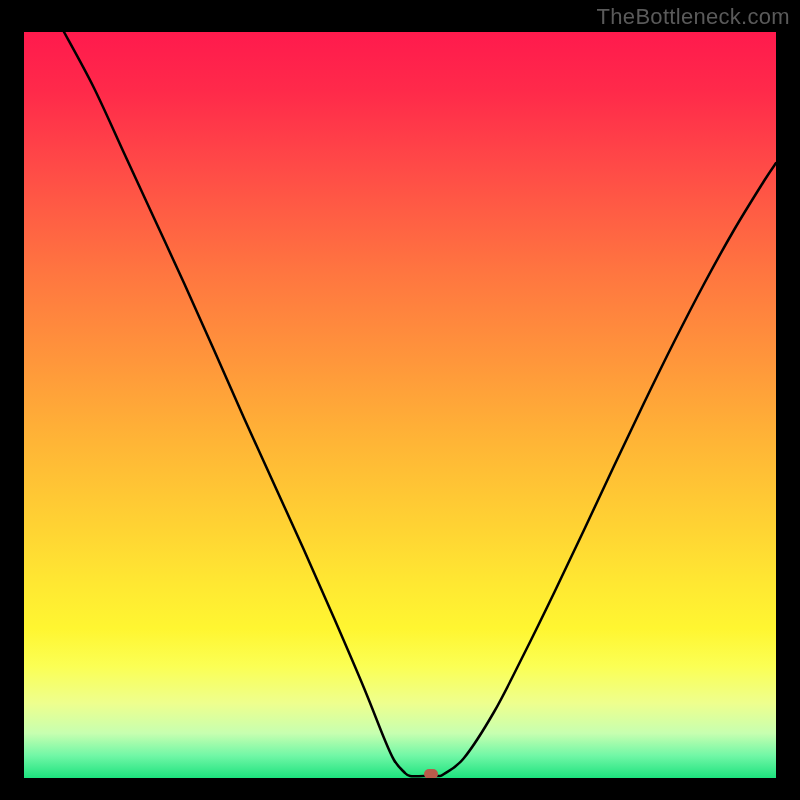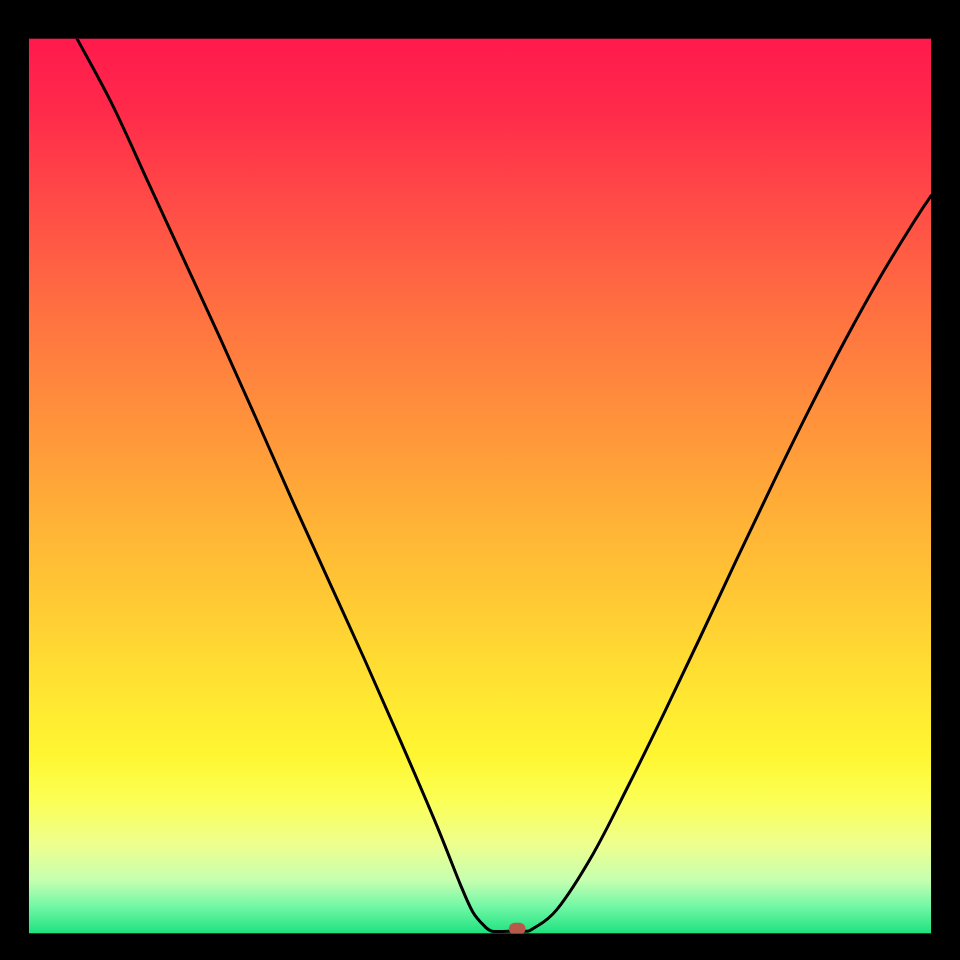--- a/index.html
+++ b/index.html
@@ -68,20 +68,21 @@
     height: 10px;
     background: #b85a4a;
     border-radius: 5px;
     transform: translate(-50%, -50%);
   }
 </style>
 </head>
 <body>
 
 <div class="frame">
+  <div class="watermark">TheBottleneck.com</div>
 
   <div class="plot-area">
     <div class="gradient"></div>
 
     <svg class="curve" viewBox="0 0 752 746" preserveAspectRatio="none">
       <path id="curve-path" d="M 40 0 C 45.0 9.3, 60.0 35.8, 70 56 C 80.0 76.2, 90.0 99.3, 100 121 C 110.0 142.7, 120.0 164.3, 130 186 C 140.0 207.7, 150.0 229.0, 160 251 C 170.0 273.0, 180.0 295.5, 190 318 C 200.0 340.5, 210.0 363.7, 220 386 C 230.0 408.3, 240.0 430.0, 250 452 C 260.0 474.0, 270.0 495.7, 280 518 C 290.0 540.3, 300.0 563.0, 310 586 C 320.0 609.0, 331.7 636.0, 340 656 C 348.3 676.0, 355.0 694.0, 360 706 C 365.0 718.0, 366.7 722.3, 370 728 C 373.3 733.7, 377.3 737.3, 380 740 C 382.7 742.7, 382.7 743.3, 386 744 C 389.3 744.7, 395.3 744.0, 400 744 C 404.7 744.0, 410.7 744.3, 414 744 C 417.3 743.7, 415.7 745.0, 420 742 C 424.3 739.0, 431.7 736.3, 440 726 C 448.3 715.7, 460.0 697.3, 470 680 C 480.0 662.7, 490.0 641.8, 500 622 C 510.0 602.2, 520.0 581.7, 530 561 C 540.0 540.3, 550.0 519.2, 560 498 C 570.0 476.8, 580.0 455.2, 590 434 C 600.0 412.8, 610.0 391.7, 620 371 C 630.0 350.3, 640.0 329.8, 650 310 C 660.0 290.2, 670.0 270.7, 680 252 C 690.0 233.3, 700.0 215.2, 710 198 C 720.0 180.8, 733.0 160.2, 740 149 C 747.0 137.8, 750.0 134.0, 752 131" fill="none" stroke="#000" stroke-width="2.5" stroke-linecap="round" stroke-linejoin="round"></path>
     </svg>
 
     <div class="marker" id="marker" style="left: 407px; top: 742px; background: rgb(184, 90, 74);"></div>
   </div>

